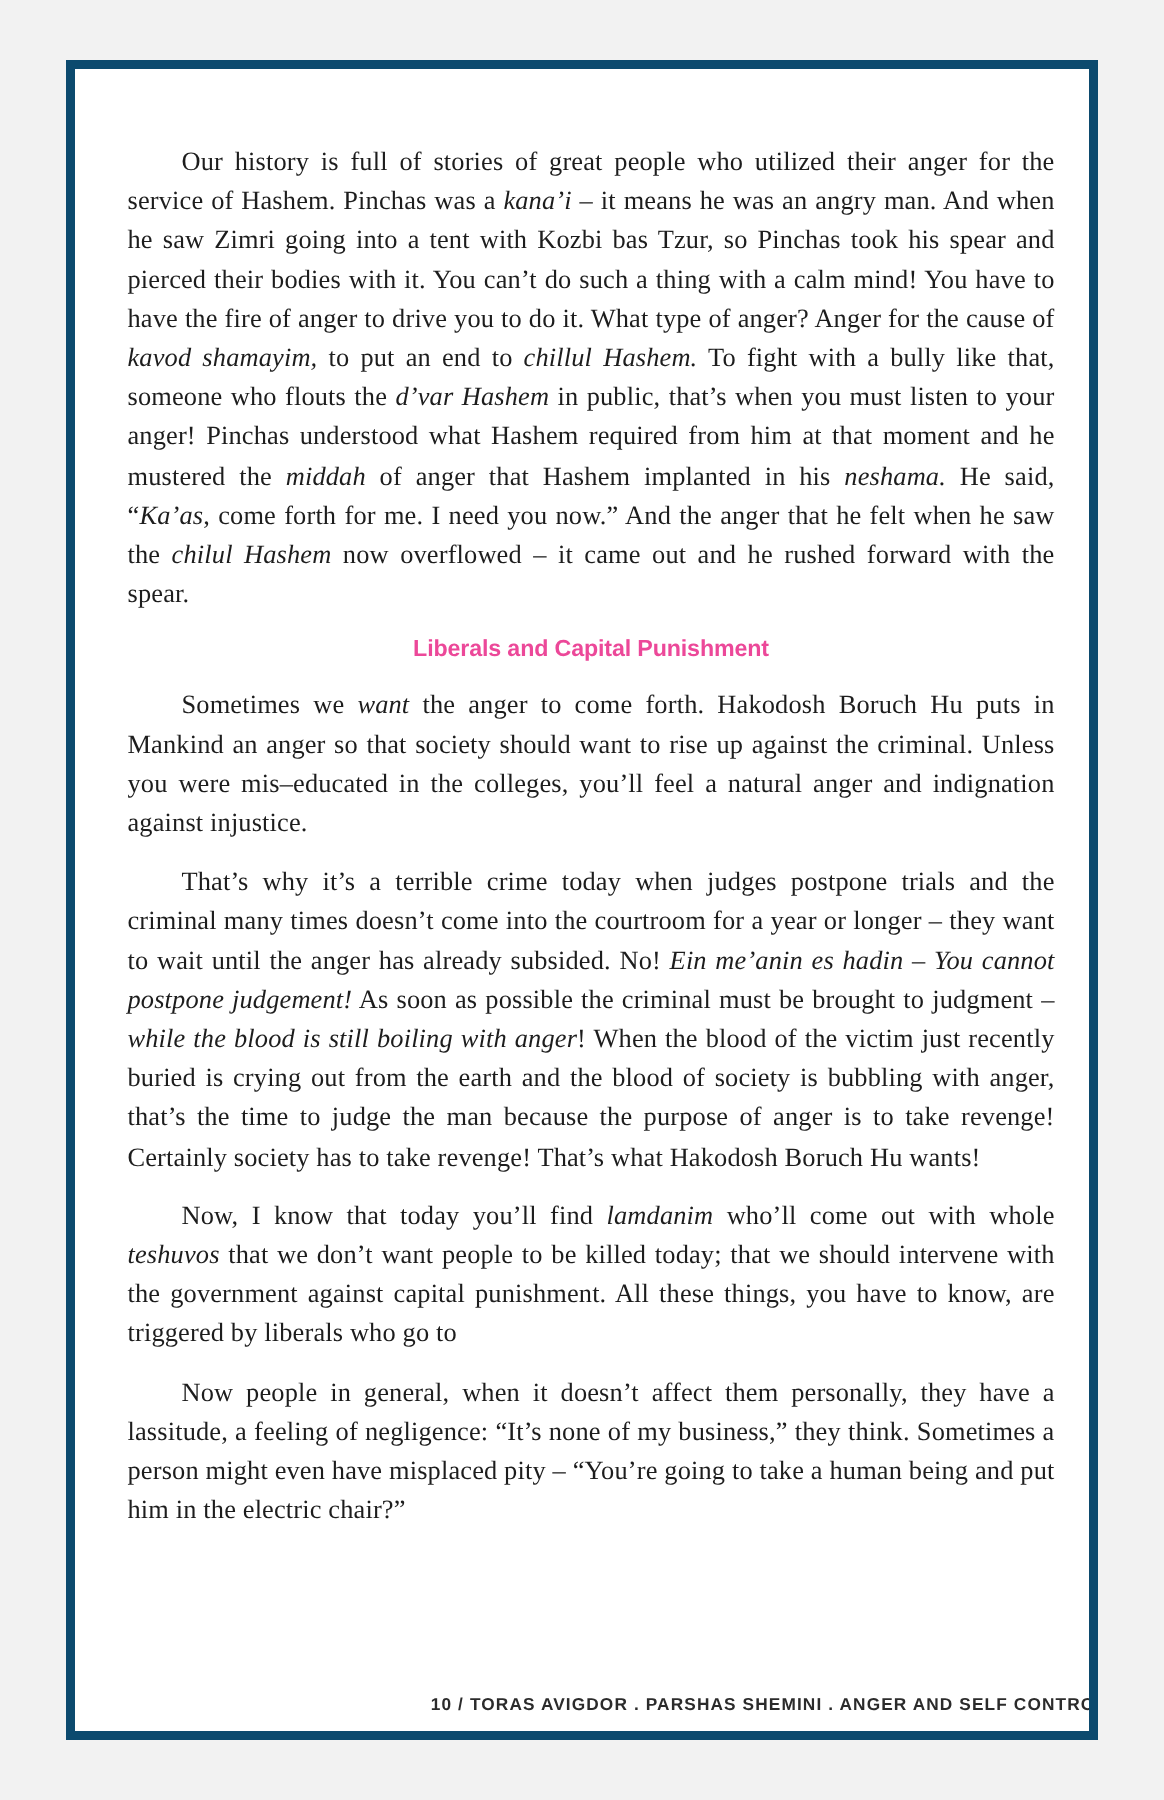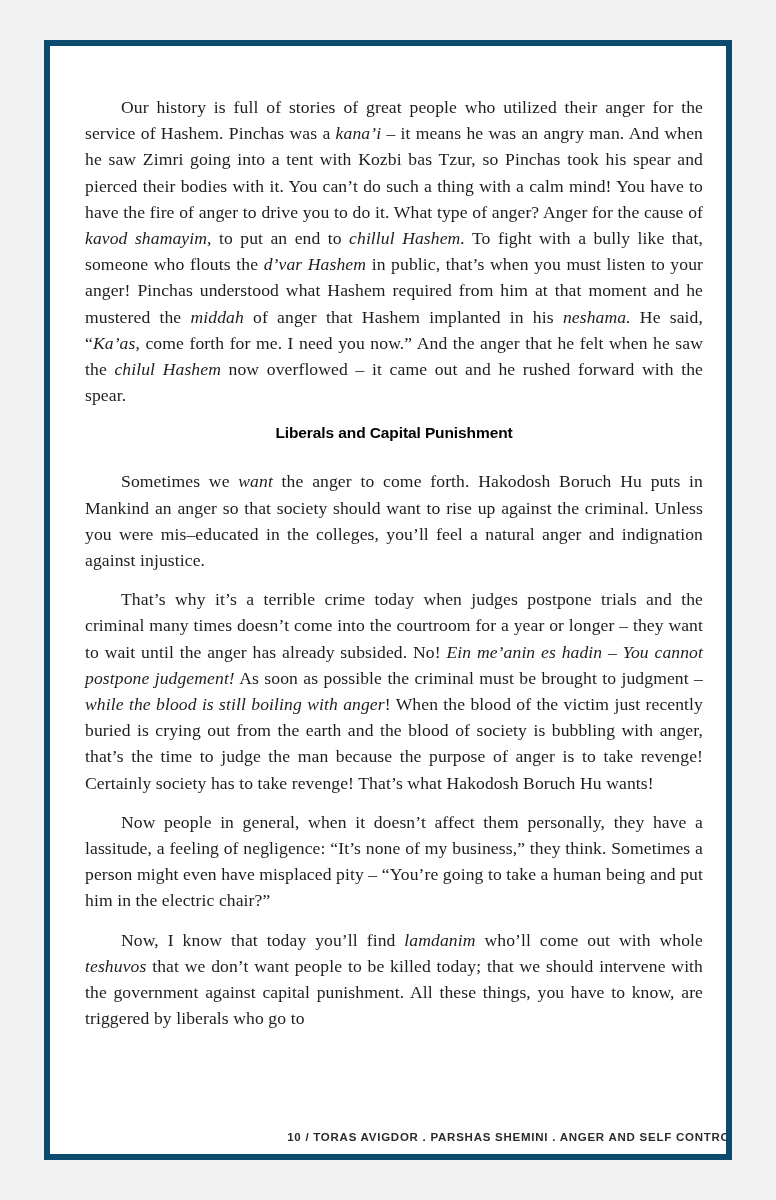--- a/index.html
+++ b/index.html
@@ -40,26 +40,26 @@
     font-family: "Liberation Serif", serif;
     letter-spacing: 0.1px;
   }
   p.body-par:last-of-type {
     margin-bottom: 0;
   }
   .it {
     font-style: italic;
   }
   h2.subhead {
-    margin: 16px 0 26px 0;
+    margin: 16px 0 14px 0;
     text-align: center;
     font-family: "Liberation Sans", sans-serif;
     font-size: 15.5px;
     font-weight: bold;
-    color: #000000;
+    color: #ec4899;
     letter-spacing: -0.1px;
   }
   .footer {
     position: absolute;
     left: 0;
     top: 1085px;
     width: 688px;
     text-align: right;
     font-family: "Liberation Sans", sans-serif;
     font-size: 11.5px;
@@ -75,20 +75,20 @@
   <div class="content">
 
     <p class="body-par"><span>Our history is full of stories of great people who utilized their anger for the service of Hashem. Pinchas was a </span><span class="it">kana’i</span><span> – it means he was an angry man. And when he saw Zimri going into a tent with Kozbi bas Tzur, so Pinchas took his spear and pierced their bodies with it. You can’t do such a thing with a calm mind! You have to have the fire of anger to drive you to do it. What type of anger? Anger for the cause of </span><span class="it">kavod shamayim,</span><span> to put an end to </span><span class="it">chillul Hashem.</span><span> To fight with a bully like that, someone who flouts the </span><span class="it">d’var Hashem</span><span> in public, that’s when you must listen to your anger! Pinchas understood what Hashem required from him at that moment and he mustered the </span><span class="it">middah</span><span> of anger that Hashem implanted in his </span><span class="it">neshama.</span><span> He said, “</span><span class="it">Ka’as</span><span>, come forth for me. I need you now.” And the anger that he felt when he saw the </span><span class="it">chilul Hashem</span><span> now overflowed – it came out and he rushed forward with the spear.</span></p>
 
     <h2 class="subhead">Liberals and Capital Punishment</h2>
 
     <p class="body-par"><span>Sometimes we </span><span class="it">want</span><span> the anger to come forth. Hakodosh Boruch Hu puts in Mankind an anger so that society should want to rise up against the criminal. Unless you were mis–educated in the colleges, you’ll feel a natural anger and indignation against injustice.</span></p>
 
     <p class="body-par"><span>That’s why it’s a terrible crime today when judges postpone trials and the criminal many times doesn’t come into the courtroom for a year or longer – they want to wait until the anger has already subsided. No! </span><span class="it">Ein me’anin es hadin – You cannot postpone judgement!</span><span> As soon as possible the criminal must be brought to judgment – </span><span class="it">while the blood is still boiling with anger</span><span>! When the blood of the victim just recently buried is crying out from the earth and the blood of society is bubbling with anger, that’s the time to judge the man because the purpose of anger is to take revenge! Certainly society has to take revenge! That’s what Hakodosh Boruch Hu wants!</span></p>
 
+    <p class="body-par"><span>Now, I know that today you’ll find </span><span class="it">lamdanim</span><span> who’ll come out with whole </span><span class="it">teshuvos</span><span> that we don’t want people to be killed today; that we should intervene with the government against capital punishment. All these things, you have to know, are triggered by liberals who go to</span></p>
+
     <p class="body-par"><span>Now people in general, when it doesn’t affect them personally, they have a lassitude, a feeling of negligence: “It’s none of my business,” they think. Sometimes a person might even have misplaced pity – “You’re going to take a human being and put him in the electric chair?”</span></p>
-
-    <p class="body-par"><span>Now, I know that today you’ll find </span><span class="it">lamdanim</span><span> who’ll come out with whole </span><span class="it">teshuvos</span><span> that we don’t want people to be killed today; that we should intervene with the government against capital punishment. All these things, you have to know, are triggered by liberals who go to</span></p>
 
   </div>
 
   <div class="footer">10 / TORAS AVIGDOR . PARSHAS SHEMINI . ANGER AND SELF CONTROL</div>
 </div>
 
 </body></html>

